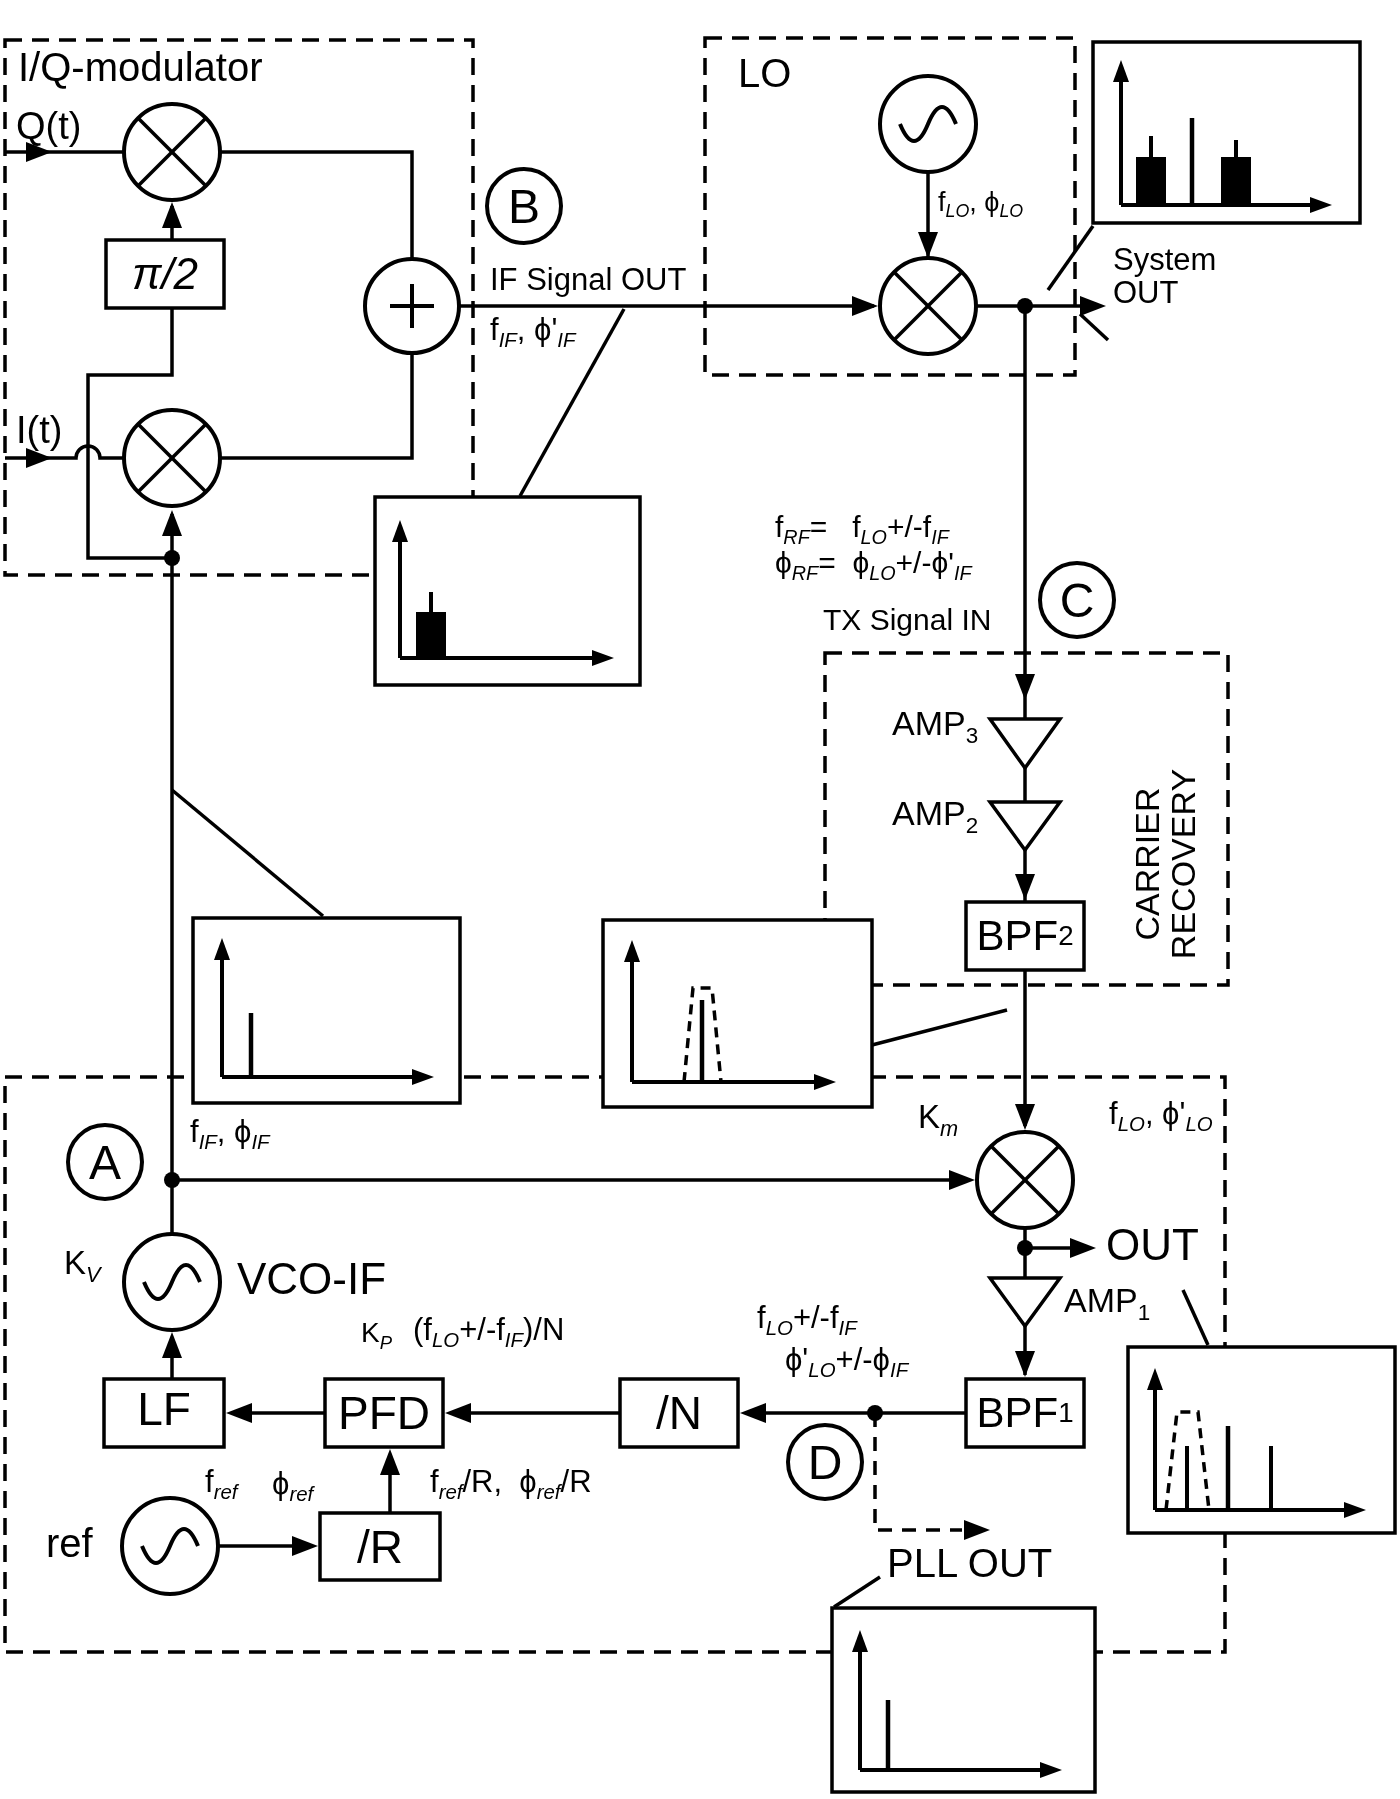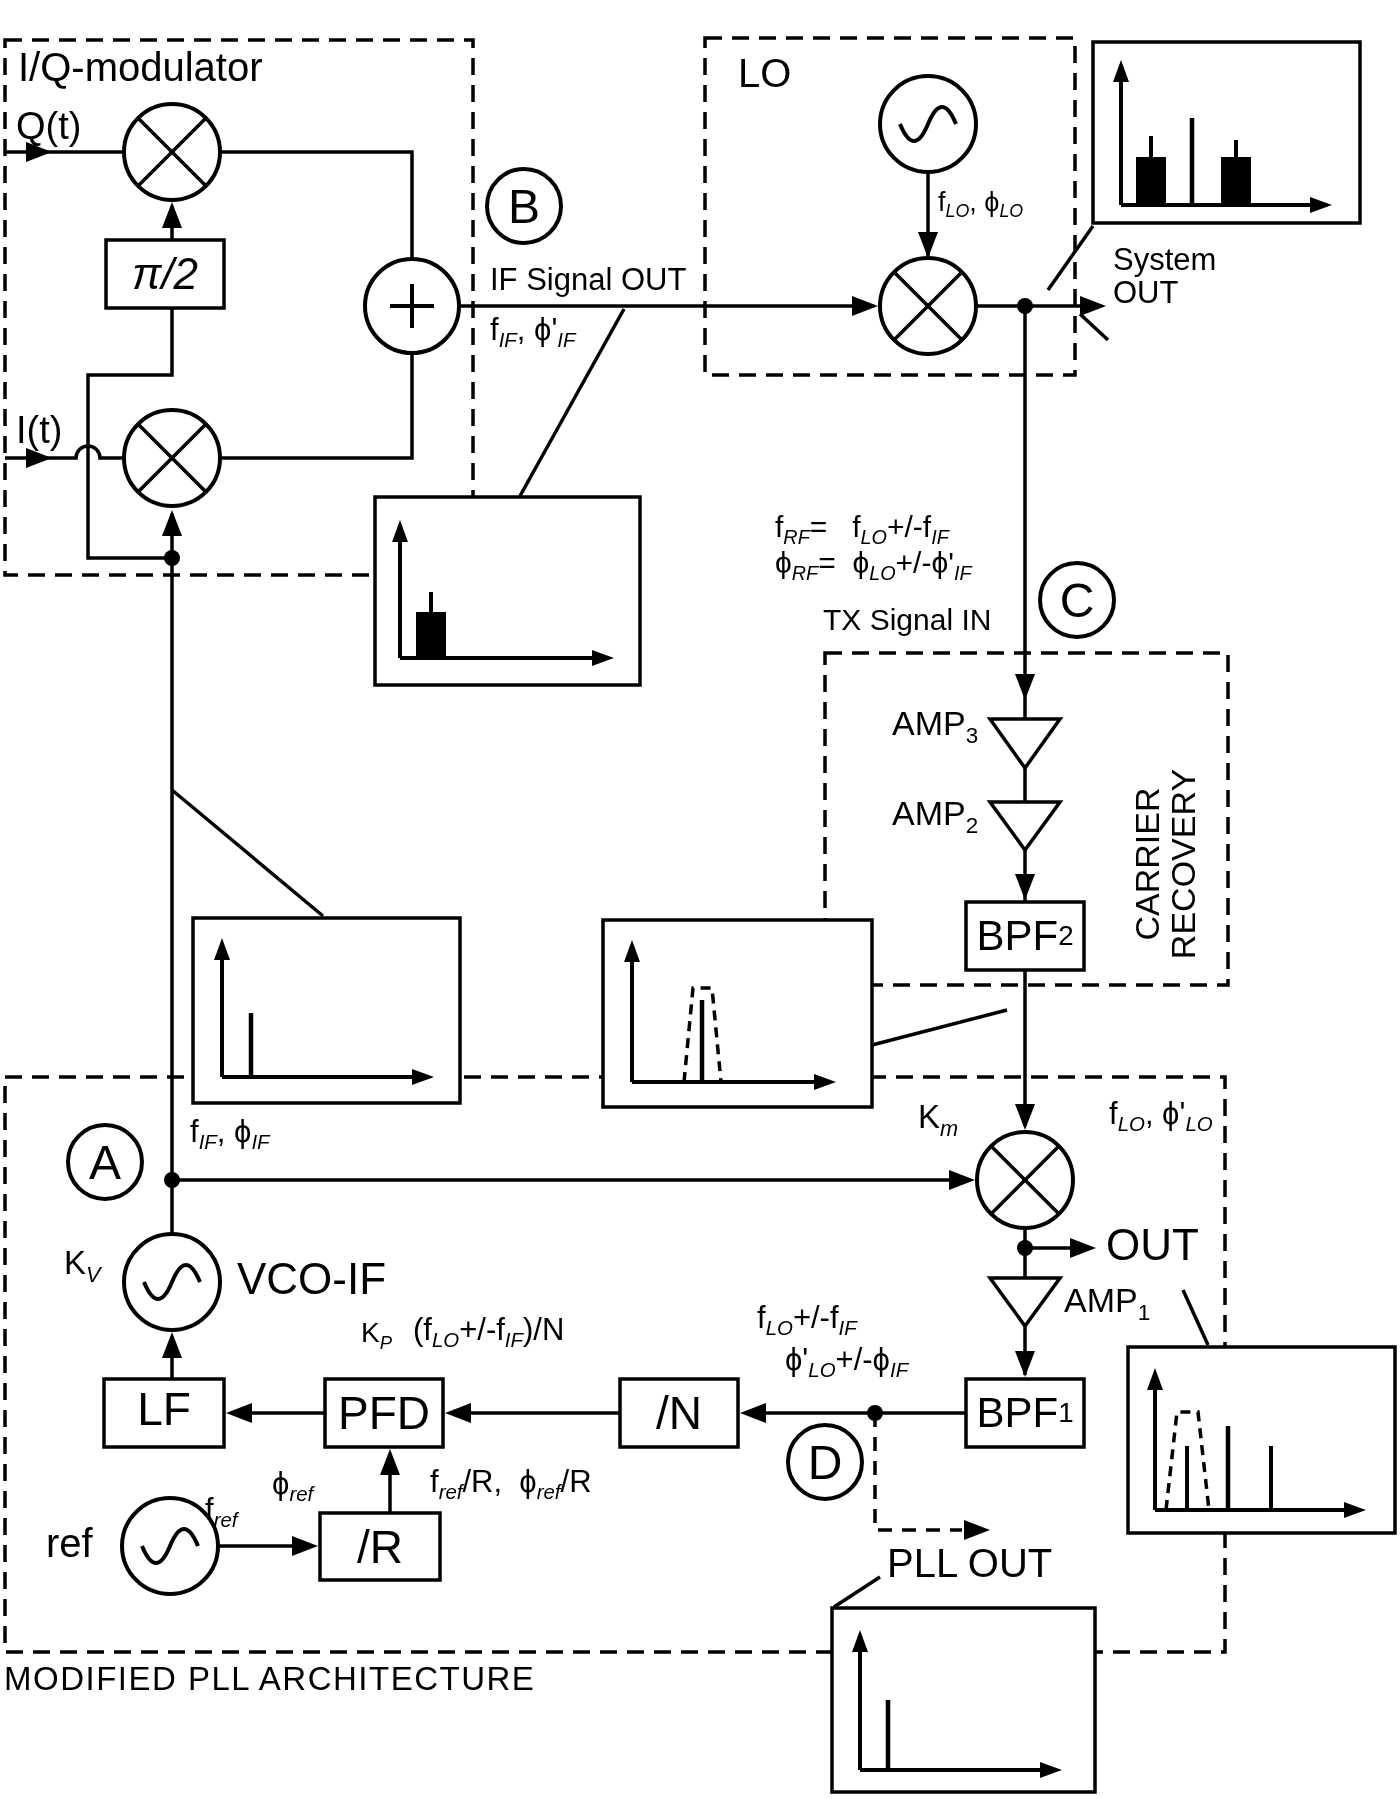--- a/index.html
+++ b/index.html
@@ -283,20 +283,19 @@
 <div class="lbl" style="left:64px;top:1246px;font-size:33px;">K<sub class="it">V</sub></div>
 <div class="lbl" style="left:237px;top:1256px;font-size:44px;">VCO-IF</div>
 <div class="lbl" style="left:333px;top:1318px;font-size:28px;margin-left:28px;">K<sub class="it">P</sub></div>
 <div class="lbl" style="left:413px;top:1314px;font-size:31px;">(f<sub class="it">LO</sub>+/-f<sub class="it">IF</sub>)/N</div>
 <div class="boxlbl" style="left:104px;top:1379px;width:120px;height:60px;font-size:46px;">LF</div>
 <div class="boxlbl" style="left:325px;top:1379px;width:118px;height:68px;font-size:46px;">PFD</div>
 <div class="boxlbl" style="left:620px;top:1379px;width:118px;height:68px;font-size:46px;">/N</div>
 <div class="lbl" style="left:757px;top:1302px;font-size:31px;">f<sub class="it">LO</sub>+/-f<sub class="it">IF</sub></div>
 <div class="lbl" style="left:785px;top:1344px;font-size:31px;">ϕ'<sub class="it">LO</sub>+/-ϕ<sub class="it">IF</sub></div>
 <div class="lbl" style="left:46px;top:1522px;font-size:40px;">ref</div>
-<div class="lbl" style="left:205px;top:1466px;font-size:31px;margin-top:28px;">f<sub class="it">ref</sub></div>
+<div class="lbl" style="left:205px;top:1466px;font-size:31px;">f<sub class="it">ref</sub></div>
 <div class="lbl" style="left:272px;top:1468px;font-size:31px;">ϕ<sub class="it">ref</sub></div>
 <div class="boxlbl" style="left:320px;top:1513px;width:120px;height:67px;font-size:46px;">/R</div>
 <div class="lbl" style="left:430px;top:1466px;font-size:31px;">f<sub class="it">ref</sub>/R,  ϕ<sub class="it">ref</sub>/R</div>
 <div class="lbl" style="left:887px;top:1542px;font-size:40px;text-align:right;">PLL OUT</div>
-<div class="lbl" style="left:4px;top:1662px;font-size:33px;letter-spacing:1.5px;">MODIFIED PLL ARCHITECTURE</div>
 
 </div>
 
 </body></html>

